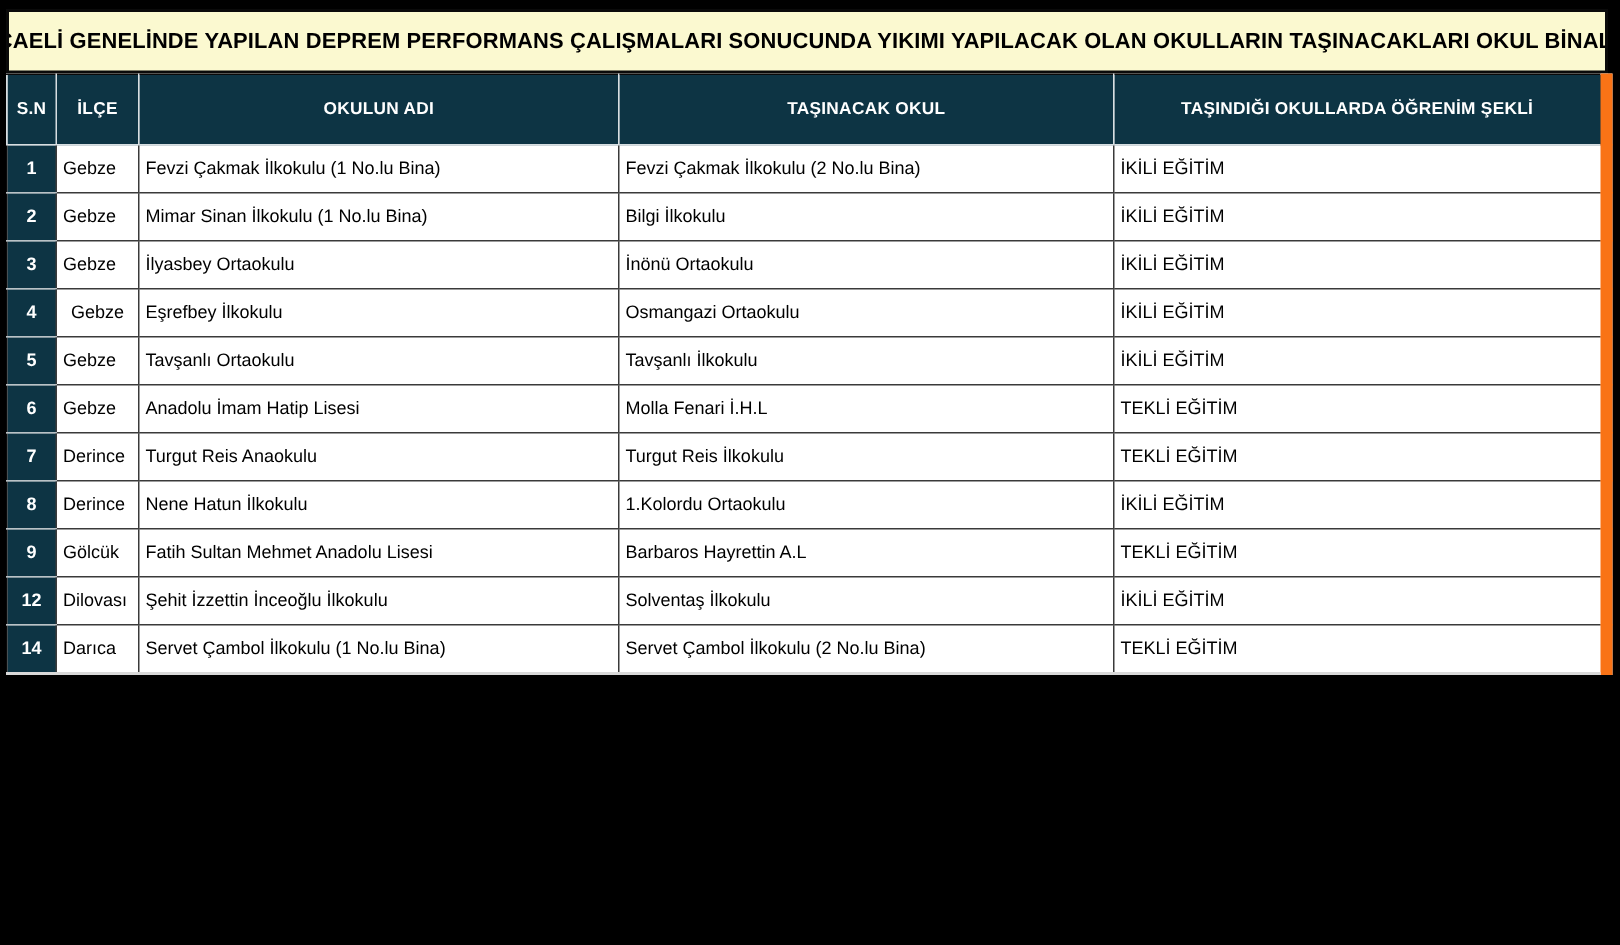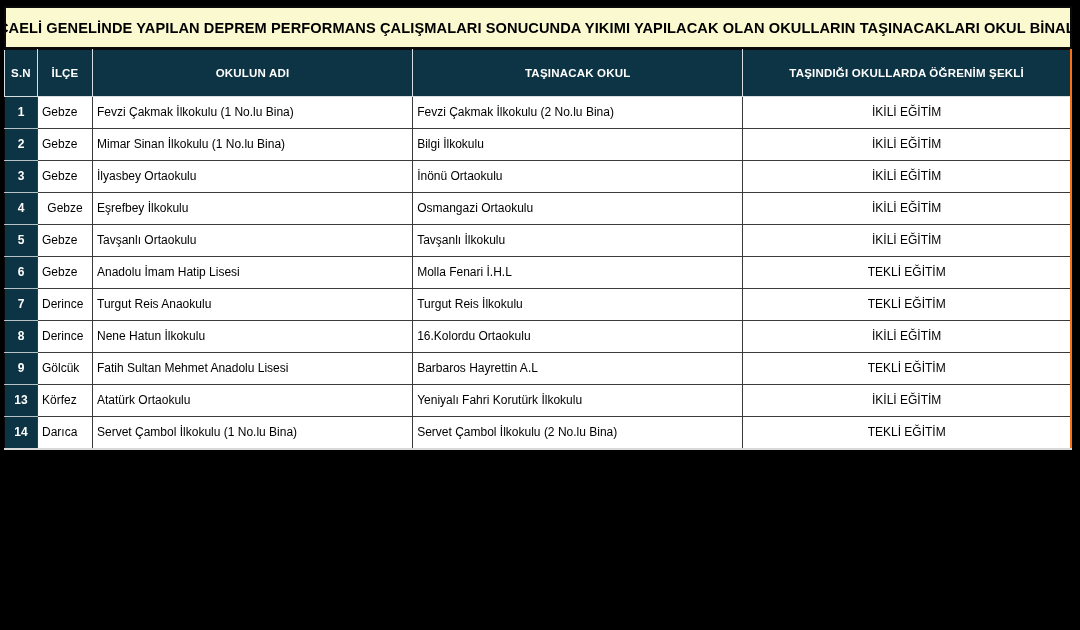--- a/index.html
+++ b/index.html
@@ -29,21 +29,21 @@
     letter-spacing: 0.1px;
     color: #000;
     white-space: nowrap;
     overflow: hidden;
   }
   table.main {
     border-collapse: collapse;
     width: 100%;
     table-layout: fixed;
     background: #fff;
-    border-right: 2px solid #f97316;
+    border-right: 8px solid #f97316;
     border-bottom: 2px solid #d9d9d9;
   }
   col.c-sn   { width: 33px; }
   col.c-ilce { width: 55px; }
   col.c-okul { width: 320px; }
   col.c-tasi { width: 330px; }
   col.c-sek  { width: 328px; }
   th {
     background: #0d3444;
     color: #ffffff;
@@ -72,21 +72,21 @@
     color: #ffffff;
     font-weight: bold;
     text-align: center;
     border-top-color: #b9c2c6;
     border-bottom-color: #b9c2c6;
     border-left-color: #0a0a0a;
   }
   td.ilce { text-align: left; }
   td.ilce.center { text-align: center; }
   td.okul, td.tasinacak { text-align: left; }
-  td.sekil { text-align: center; }
+  td.sekil { }
 </style>
 </head>
 <body>
 
 <div class="sheet">
   <div class="title-band">KOCAELİ GENELİNDE YAPILAN DEPREM PERFORMANS ÇALIŞMALARI SONUCUNDA YIKIMI YAPILACAK OLAN OKULLARIN TAŞINACAKLARI OKUL BİNALARI</div>
 
   <table class="main">
     <colgroup>
       <col class="c-sn">
@@ -151,35 +151,35 @@
           <td class="sn">7</td>
           <td class="ilce">Derince</td>
           <td class="okul">Turgut Reis Anaokulu</td>
           <td class="tasinacak">Turgut Reis İlkokulu</td>
           <td class="sekil">TEKLİ EĞİTİM</td>
         </tr>
         <tr>
           <td class="sn">8</td>
           <td class="ilce">Derince</td>
           <td class="okul">Nene Hatun İlkokulu</td>
-          <td class="tasinacak">16.Kolordu Ortaokulu</td>
+          <td class="tasinacak">1.Kolordu Ortaokulu</td>
           <td class="sekil">İKİLİ EĞİTİM</td>
         </tr>
         <tr>
           <td class="sn">9</td>
           <td class="ilce">Gölcük</td>
           <td class="okul">Fatih Sultan Mehmet Anadolu Lisesi</td>
           <td class="tasinacak">Barbaros Hayrettin A.L</td>
           <td class="sekil">TEKLİ EĞİTİM</td>
         </tr>
         <tr>
-          <td class="sn">13</td>
-          <td class="ilce">Körfez</td>
-          <td class="okul">Atatürk Ortaokulu</td>
-          <td class="tasinacak">Yeniyalı Fahri Korutürk İlkokulu</td>
+          <td class="sn">12</td>
+          <td class="ilce">Dilovası</td>
+          <td class="okul">Şehit İzzettin İnceoğlu İlkokulu</td>
+          <td class="tasinacak">Solventaş İlkokulu</td>
           <td class="sekil">İKİLİ EĞİTİM</td>
         </tr>
         <tr>
           <td class="sn">14</td>
           <td class="ilce">Darıca</td>
           <td class="okul">Servet Çambol İlkokulu (1 No.lu Bina)</td>
           <td class="tasinacak">Servet Çambol İlkokulu (2 No.lu Bina)</td>
           <td class="sekil">TEKLİ EĞİTİM</td>
         </tr>
       </tbody>

